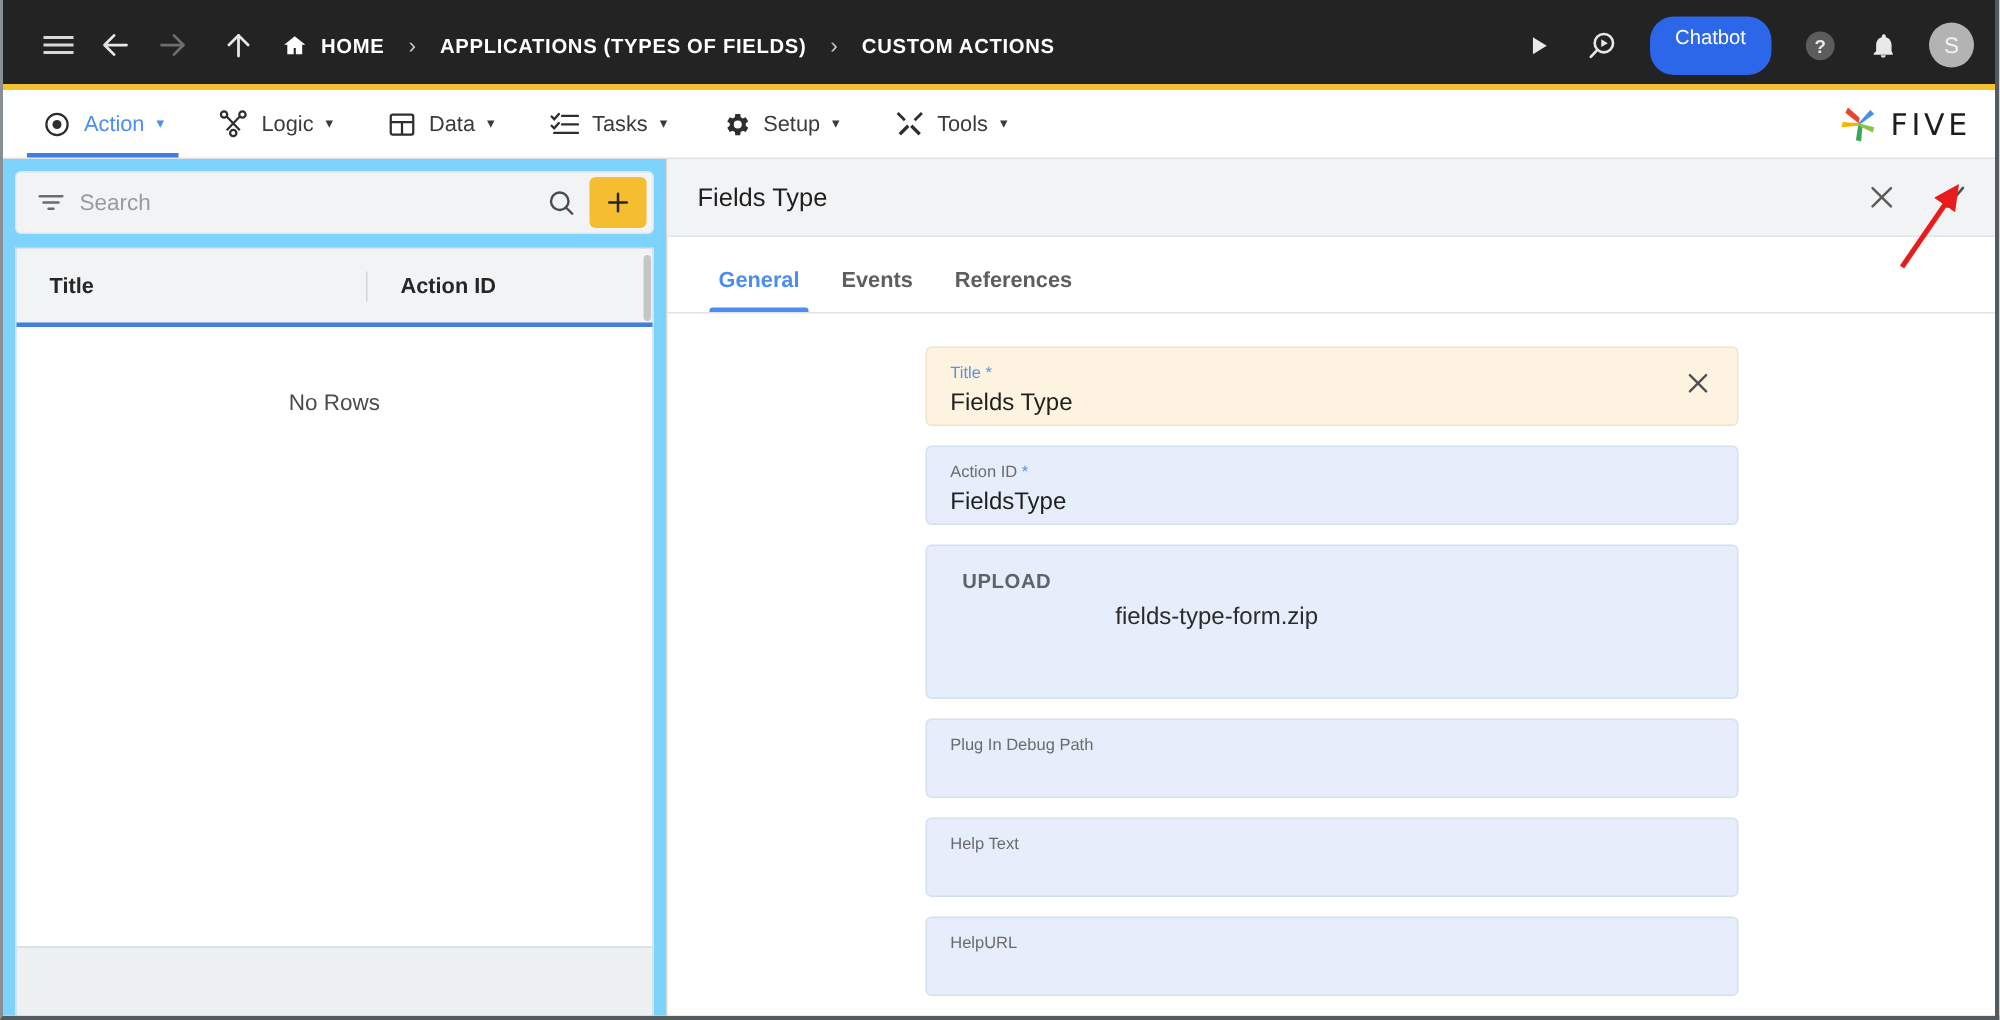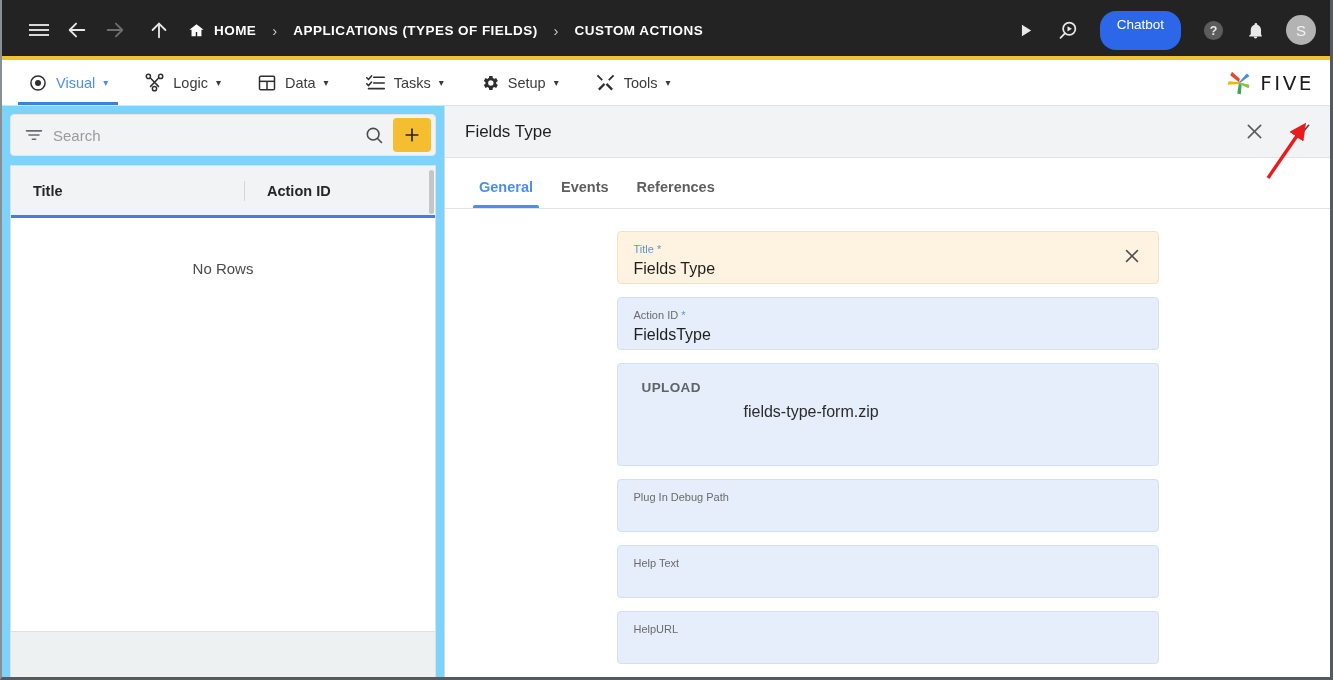--- a/index.html
+++ b/index.html
@@ -363,21 +363,21 @@
 
   <div class="menubar">
 
     <div class="menu-item active">
       <span class="mi-icon">
         <svg width="20" height="20" viewBox="0 0 24 24" fill="none" stroke="#2e2e2e" stroke-width="1.8">
             <circle cx="12" cy="12" r="8.5"></circle>
             <circle cx="12" cy="12" r="3.6" fill="#2e2e2e" stroke="none"></circle>
           </svg>
       </span>
-      <span>Visual</span>
+      <span>Action</span>
       <span class="caret">▾</span>
     </div>
 
     <div class="menu-item">
       <span class="mi-icon">
         <svg width="21" height="21" viewBox="0 0 24 24" fill="none" stroke="#2e2e2e" stroke-width="1.7">
             <circle cx="5" cy="5" r="2.4"></circle>
             <circle cx="19" cy="5" r="2.4"></circle>
             <circle cx="12" cy="19" r="2.4"></circle>
             <path d="M7 6.5 17 17M17 6.5 7 17"></path>

